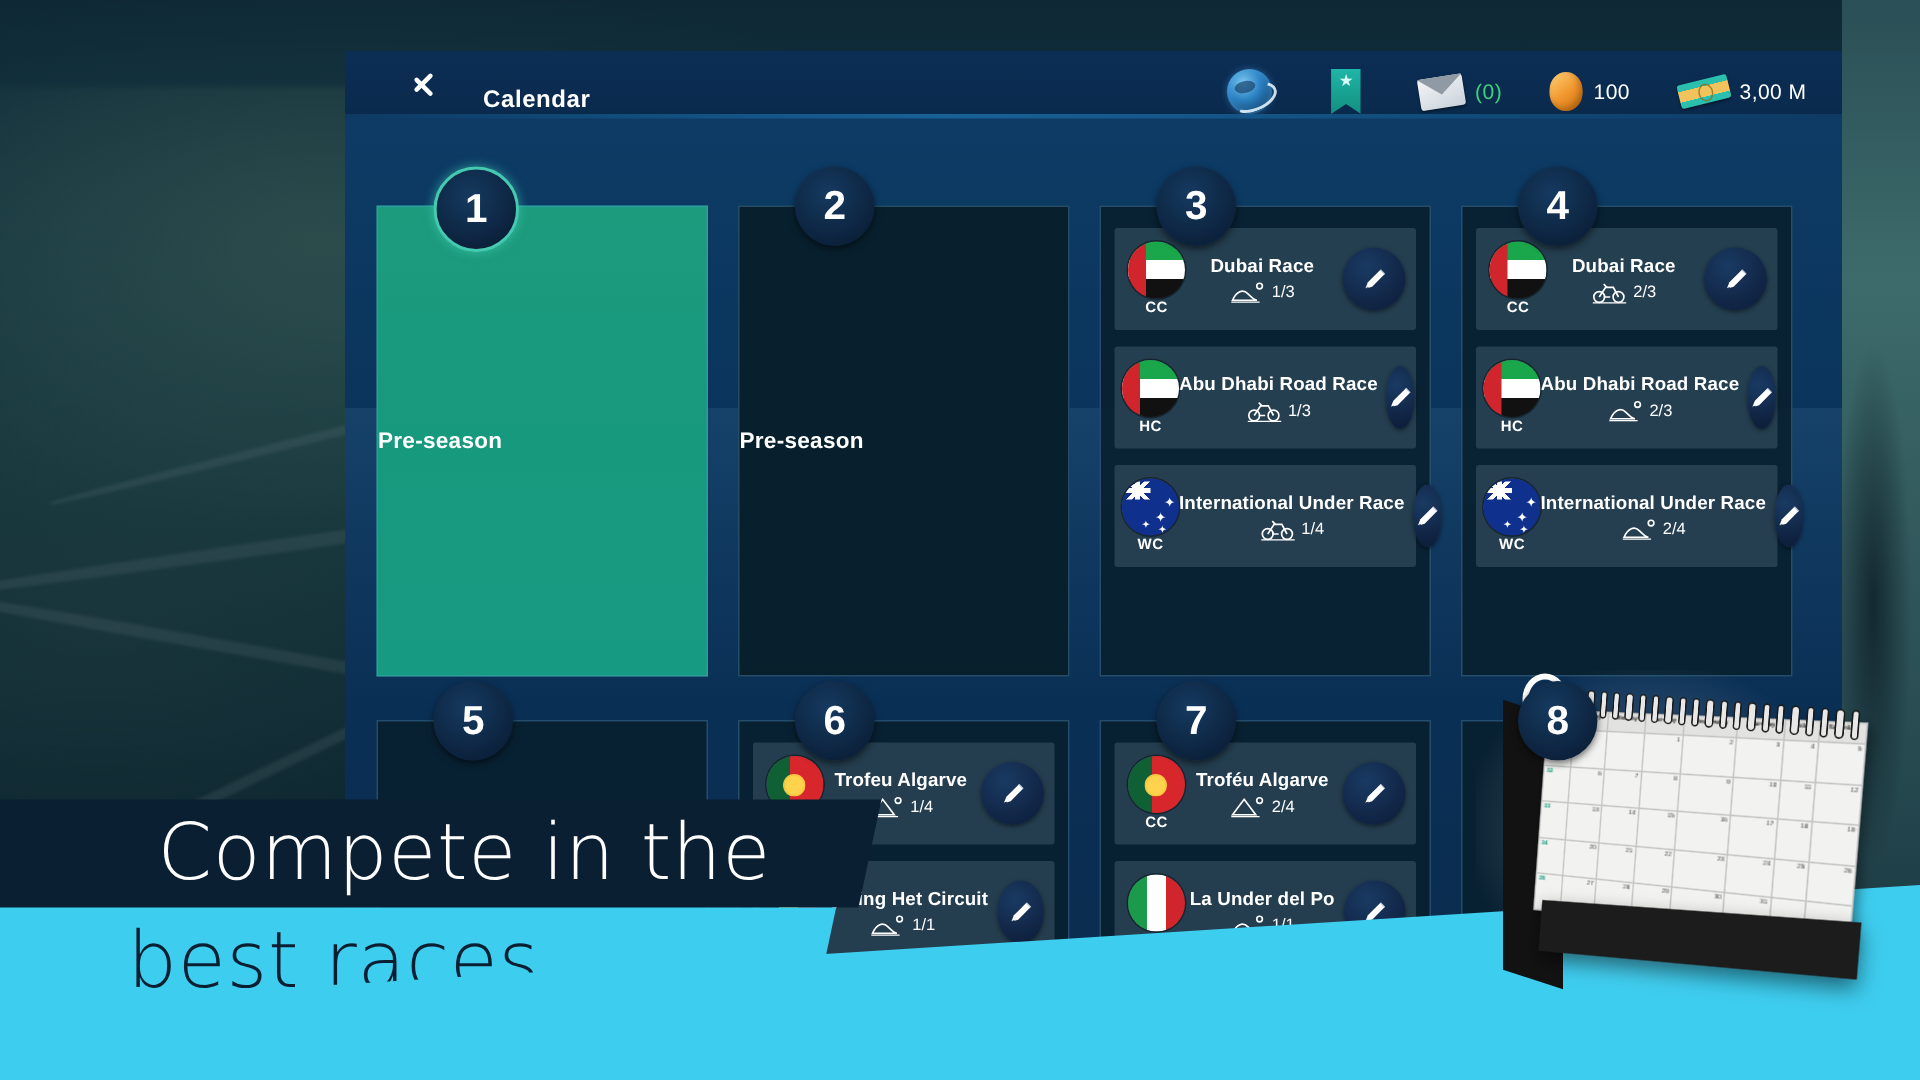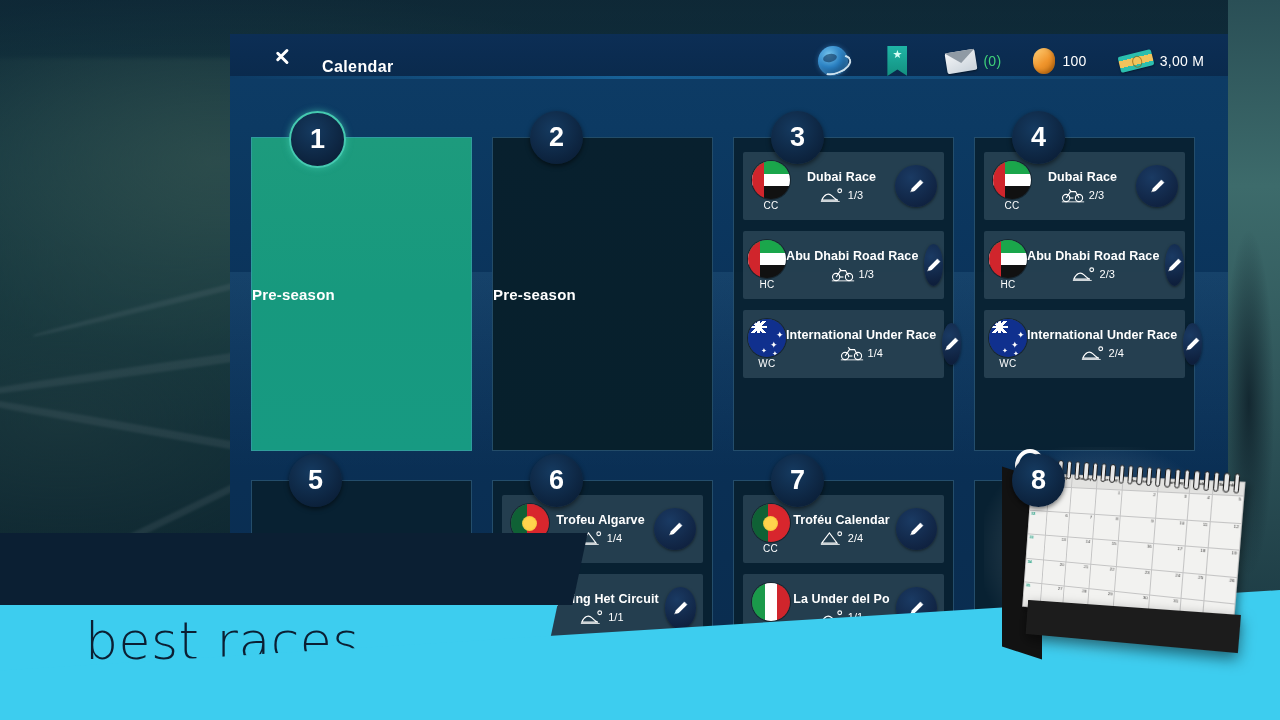--- a/index.html
+++ b/index.html
@@ -115,21 +115,21 @@
   .preseason-label{position:absolute;left:0;right:0;top:50%;transform:translateY(-50%);
     color:#ffffff;font-size:15px;font-weight:bold;letter-spacing:.2px;}
 
   
   .race-list{position:absolute;left:9px;top:14px;right:9px;display:flex;flex-direction:column;gap:11px;}
   .race{position:relative;height:68px;background:rgba(60,88,104,.55);border-radius:2px;
     display:flex;align-items:center;}
   .flagwrap{position:relative;width:46px;margin-left:5px;display:flex;flex-direction:column;align-items:center;}
   .flag{width:38px;height:38px;border-radius:50%;position:relative;overflow:hidden;
     box-shadow:0 0 0 1px rgba(0,0,0,.4), inset -5px -6px 10px rgba(0,0,0,.45), inset 4px 4px 8px rgba(255,255,255,.18);}
-  .flag-cat{color:#fff;font-size:10px;font-weight:normal;margin-top:1px;letter-spacing:.3px;}
+  .flag-cat{color:#fff;font-size:10px;font-weight:bold;margin-top:1px;letter-spacing:.3px;}
 
   
   .f-uae:before{content:"";position:absolute;inset:0;
     background:linear-gradient(180deg,#1aa64b 0%,#1aa64b 33%,#ffffff 33%,#ffffff 66%,#111 66%,#111 100%);}
   .f-uae:after{content:"";position:absolute;left:0;top:0;width:32%;height:100%;background:#d0252c;}
   .f-au:before{content:"";position:absolute;inset:0;background:#10308e;}
   .f-au:after{content:"";position:absolute;left:2px;top:2px;width:17px;height:12px;
     background:
       linear-gradient(45deg,transparent 43%,#fff 43%,#fff 57%,transparent 57%),
       linear-gradient(-45deg,transparent 43%,#fff 43%,#fff 57%,transparent 57%),
@@ -547,21 +547,21 @@
         <div class="col c3 row2" style="top: 343px;">
           <div class="week week-bot">
             <div class="card short races">
               <div class="race-list">
                 <div class="race">
                   <div class="flagwrap">
                     <div class="flag f-pt"></div>
                     <div class="flag-cat">CC</div>
                   </div>
                   <div class="race-mid">
-                    <div class="race-name">Troféu Calendar</div>
+                    <div class="race-name">Troféu Algarve</div>
                     <div class="race-meta">
                       <span class="terr">
                         <svg viewBox="0 0 28 18" width="24" height="16" fill="none" stroke="#ffffff" stroke-width="1.3">
                           <path d="M2 15 L11 3 L20 15 Z"></path>
                           <circle cx="23" cy="4" r="2.2"></circle>
                           <path d="M1 16.5 L23 16.5" stroke-width="1"></path>
                         </svg>
                       </span>
                       <span class="race-stage">2/4</span>
                     </div>
@@ -614,20 +614,21 @@
             </div>
             <div class="badge">
               <span>8</span>
             </div>
           </div>
         </div>
       </div>
   </div>
 
   <div class="banner-dark"></div>
+  <div class="banner-text1">Compete in the</div>
   <div class="banner-cyan"></div>
   <div class="banner-text2">best races</div>
 
   <div class="wedge2"></div>
 
   <div class="calillu">
     <div class="cal-glow"></div>
     <div class="cal-back"></div>
     <div class="cal-page">
       <table class="cal-table" id="cal-table">

